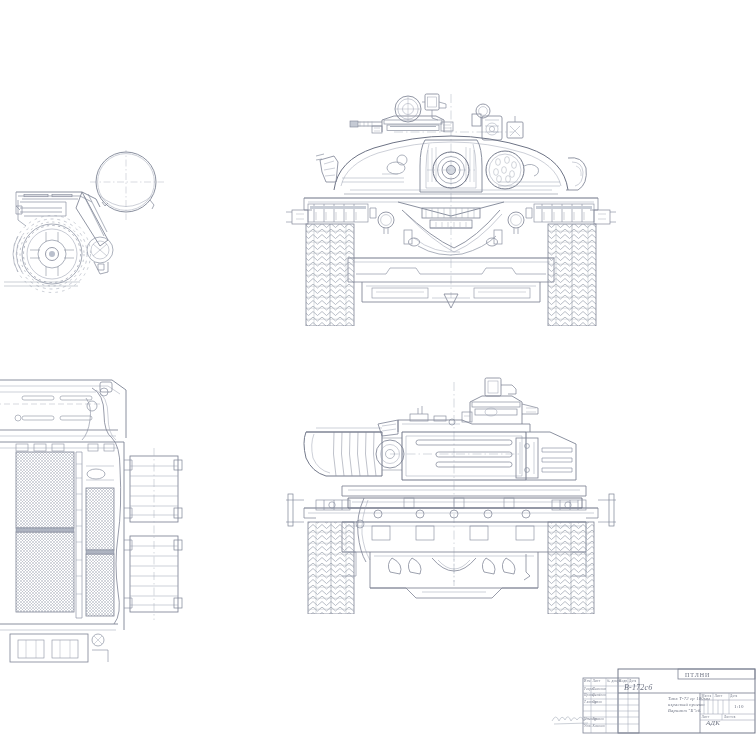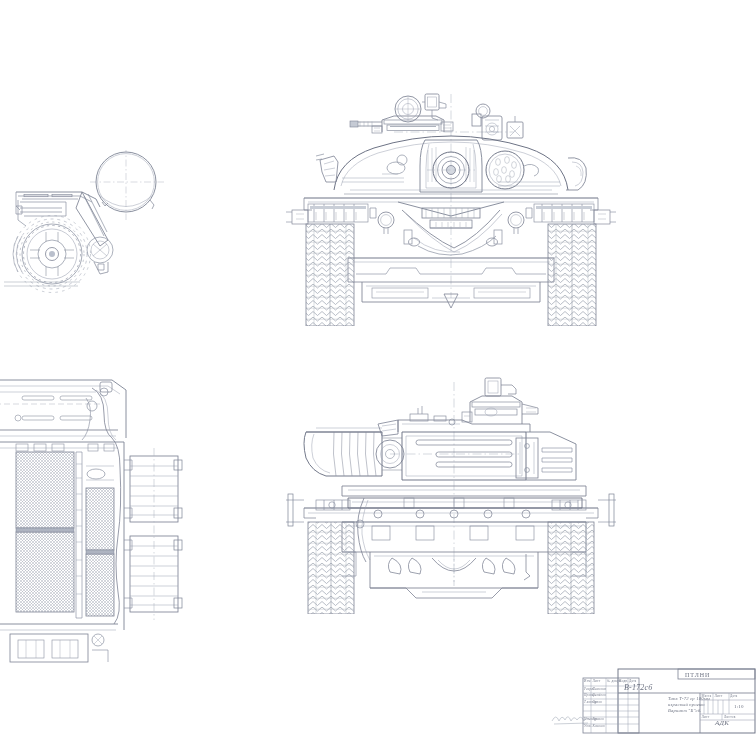--- a/index.html
+++ b/index.html
@@ -16,21 +16,21 @@
   #stamp-mark{    left:548px; top:708px;  width:46px;  height:20px;}
   .tb-txt{position:absolute;font-family:"Liberation Serif",serif;
           color:#6b7180;white-space:nowrap;font-style:italic;
           letter-spacing:.2px;line-height:1;}
   .tb-org{font-size:6px;left:103px;top:3.5px;font-style:normal;letter-spacing:1px;}
   .tb-dwg{font-size:8px;left:42px;top:16px;}
   .tb-d1{font-size:4.6px;left:86px;top:29px;}
   .tb-d2{font-size:4.6px;left:86px;top:35px;}
   .tb-d3{font-size:4.6px;left:86px;top:41px;}
   .tb-scale{font-size:5px;left:152px;top:36px;font-style:normal;}
-  .tb-code{font-size:7px;left:133px;top:52px;}
+  .tb-code{font-size:7px;left:124px;top:52px;}
   .tb-hdr{font-size:3.4px;font-style:normal;color:#7b8190;}
   .tb-cell{font-size:3.3px;color:#787e8e;}
 </style>
 </head>
 <body>
 
 <div class="sheet">
 
   <div class="v" id="view-side-drum">
     <svg viewBox="0 0 192 145" width="192" height="145">

